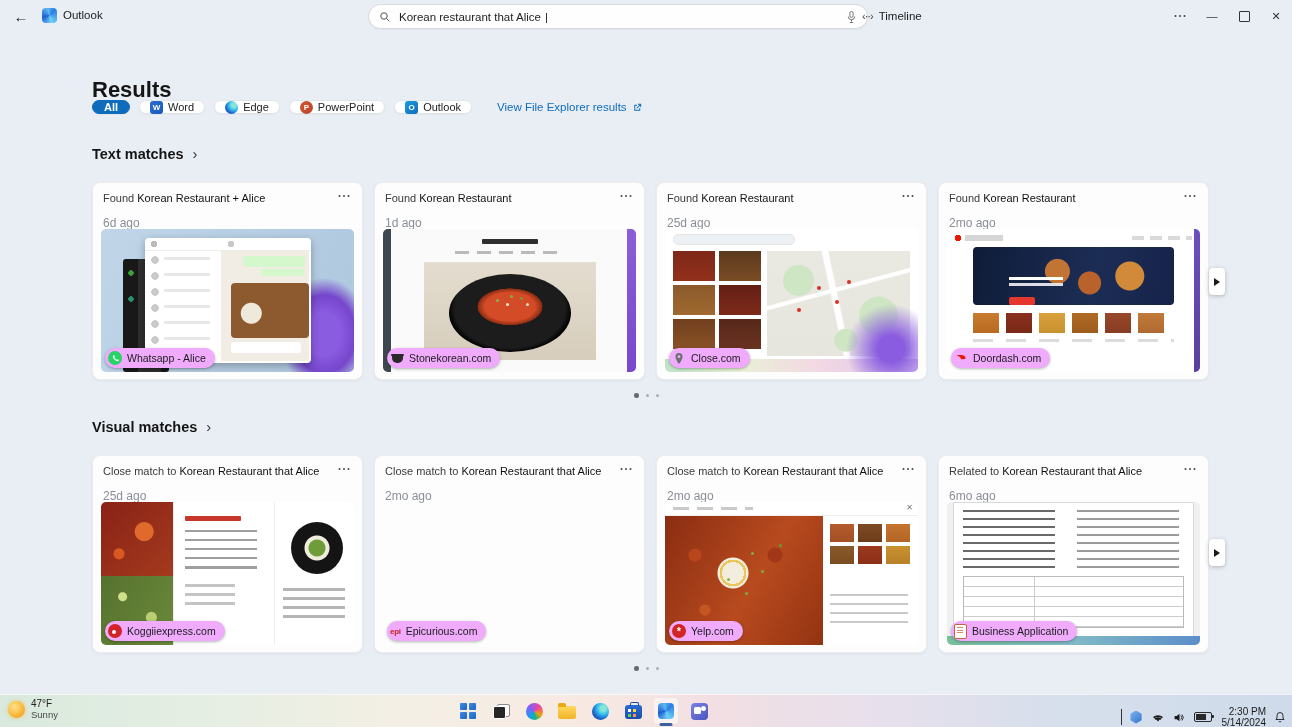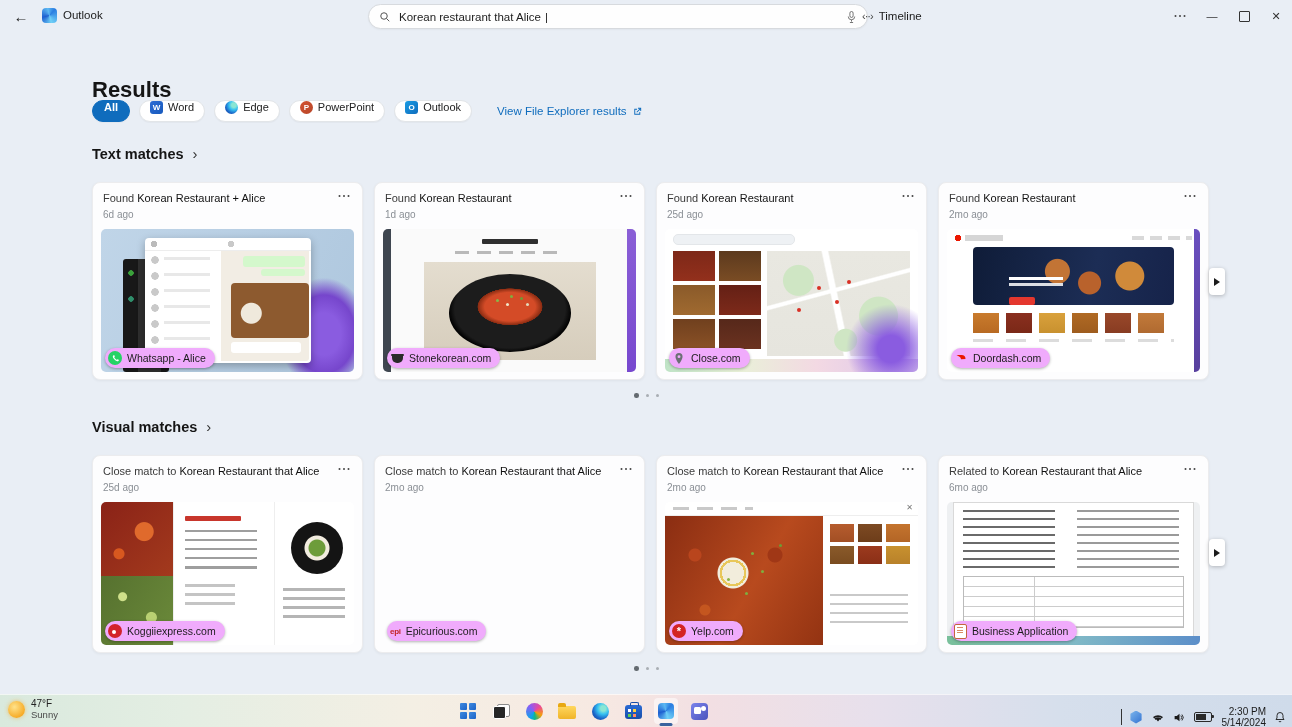--- a/index.html
+++ b/index.html
@@ -23,42 +23,42 @@
   .timeline-btn{position:absolute;left:858px;top:6px;height:20px;display:flex;align-items:center;gap:6px;font-size:11.5px;color:#1b1b1b;border-radius:4px;padding:0 4px}
   .timeline-glyph{font-size:11px;color:#444;letter-spacing:-1px}
   .winctl{position:absolute;right:0;top:0;height:32px;display:flex}
   .winctl>*{width:32px;height:32px;display:flex;align-items:center;justify-content:center;color:#333;font-size:11px}
   .ctl-more{letter-spacing:1px;font-weight:700;color:#555}
   .ctl-max .box{width:9px;height:9px;border:1px solid #333;border-radius:1px}
 
   
   .page-title{position:absolute;left:92px;top:62px;font-size:22px;font-weight:700;color:#151515}
   .filters{position:absolute;left:92px;top:100px;display:flex;align-items:center;gap:9px}
-  .pill{height:22px;border-radius:11px;background:#fff;border:1px solid #e2e5e8;display:flex;align-items:flex-start;gap:5px;padding:0 10px;font-size:11px;color:#222;box-shadow:0 1px 1px rgba(0,0,0,.03)}
+  .pill{height:14px;border-radius:11px;background:#fff;border:1px solid #e2e5e8;display:flex;align-items:flex-start;gap:5px;padding:0 10px;font-size:11px;color:#222;box-shadow:0 1px 1px rgba(0,0,0,.03)}
   .pill.active{background:#0f6cbd;border-color:#0f6cbd;color:#fff;font-weight:600;padding:0 11px}
   .fi{width:13px;height:13px;display:flex;align-items:center;justify-content:center;font-size:8px;font-weight:700;color:#fff;border-radius:3px}
   .fi-word{background:linear-gradient(135deg,#2b6bd3,#185abd)}
   .fi-edge{border-radius:50%;background:radial-gradient(circle at 68% 32%,#8ae6d4 0 18%,#35c1f1 38%,#1b66c9 66%,#123c8c)}
   .fi-pp{border-radius:50%;background:linear-gradient(135deg,#d35230,#b7472a)}
   .fi-ol{background:linear-gradient(135deg,#1a9ce4,#0f6cbd);border-radius:3px}
   .explorer-link{margin-left:16px;display:flex;align-items:center;gap:5px;font-size:11.5px;color:#0f6cbd}
 
   
   .sec-head{position:absolute;left:92px;display:flex;align-items:center;gap:9px;font-size:14.5px;font-weight:700;color:#151515}
   .sec-head .chev{font-size:15px;font-weight:400;color:#333;margin-top:-1px}
   #sec1-head{top:146px}#sec2-head{top:419px}
   .cards-row{position:absolute;left:92px;display:flex;gap:11px}
   #row1{top:182px}#row2{top:455px}
   .card{position:relative;width:269px;height:196px;background:#fdfdfe;border:1px solid #ececee;border-radius:8px;box-shadow:0 1px 3px rgba(0,0,0,.05)}
   .card-head{position:absolute;left:10px;top:9px;right:28px;font-size:11px;line-height:13px;white-space:nowrap;overflow:hidden}
   .pfx{color:#3a3a3a;margin-right:3px}
   .mtc{font-weight:400;color:#111}
   .more{position:absolute;right:6px;top:4px;width:24px;height:18px;display:flex;align-items:center;justify-content:center}
   .more-dots{width:2.5px;height:2.5px;background:#444;border-radius:50%;box-shadow:-4.5px 0 #444,4.5px 0 #444}
-  .card-time{position:absolute;left:10px;top:26px;font-size:10px;color:#8a8f95}
+  .card-time{position:absolute;left:10px;top:33px;font-size:12px;color:#8a8f95}
   .thumb{position:absolute;left:8px;top:46px;width:253px;height:143px;border-radius:5px;overflow:hidden;background:#dfe5ea}
   .thumb *{position:absolute}
   .badge{position:absolute;left:12px;bottom:11px;height:20px;background:#f0abfc;border-radius:10px;box-shadow:0 1px 3px rgba(0,0,0,.3);display:flex;align-items:center;gap:5px;padding:0 9px 0 3px;font-size:10.5px;color:#1b1b1b;white-space:nowrap}
   .bi{width:14px;height:14px;display:flex;align-items:center;justify-content:center;border-radius:50%;flex:none}
   .bi-wa{background:#25d366}
   .bi-pot{background:transparent}
   .pot{position:relative;width:11px;height:7px;background:#2a2a2a;border-radius:0 0 5px 5px;margin-top:3px}
   .pot::before{content:"";position:absolute;left:-1px;top:-2px;width:13px;height:2px;background:#2a2a2a;border-radius:1px}
   .bi-kg{background:#d3222a;position:relative}
   .bi-kg::after{content:"";position:absolute;left:4px;top:6px;width:4px;height:4px;border-radius:50%;background:#fff}

